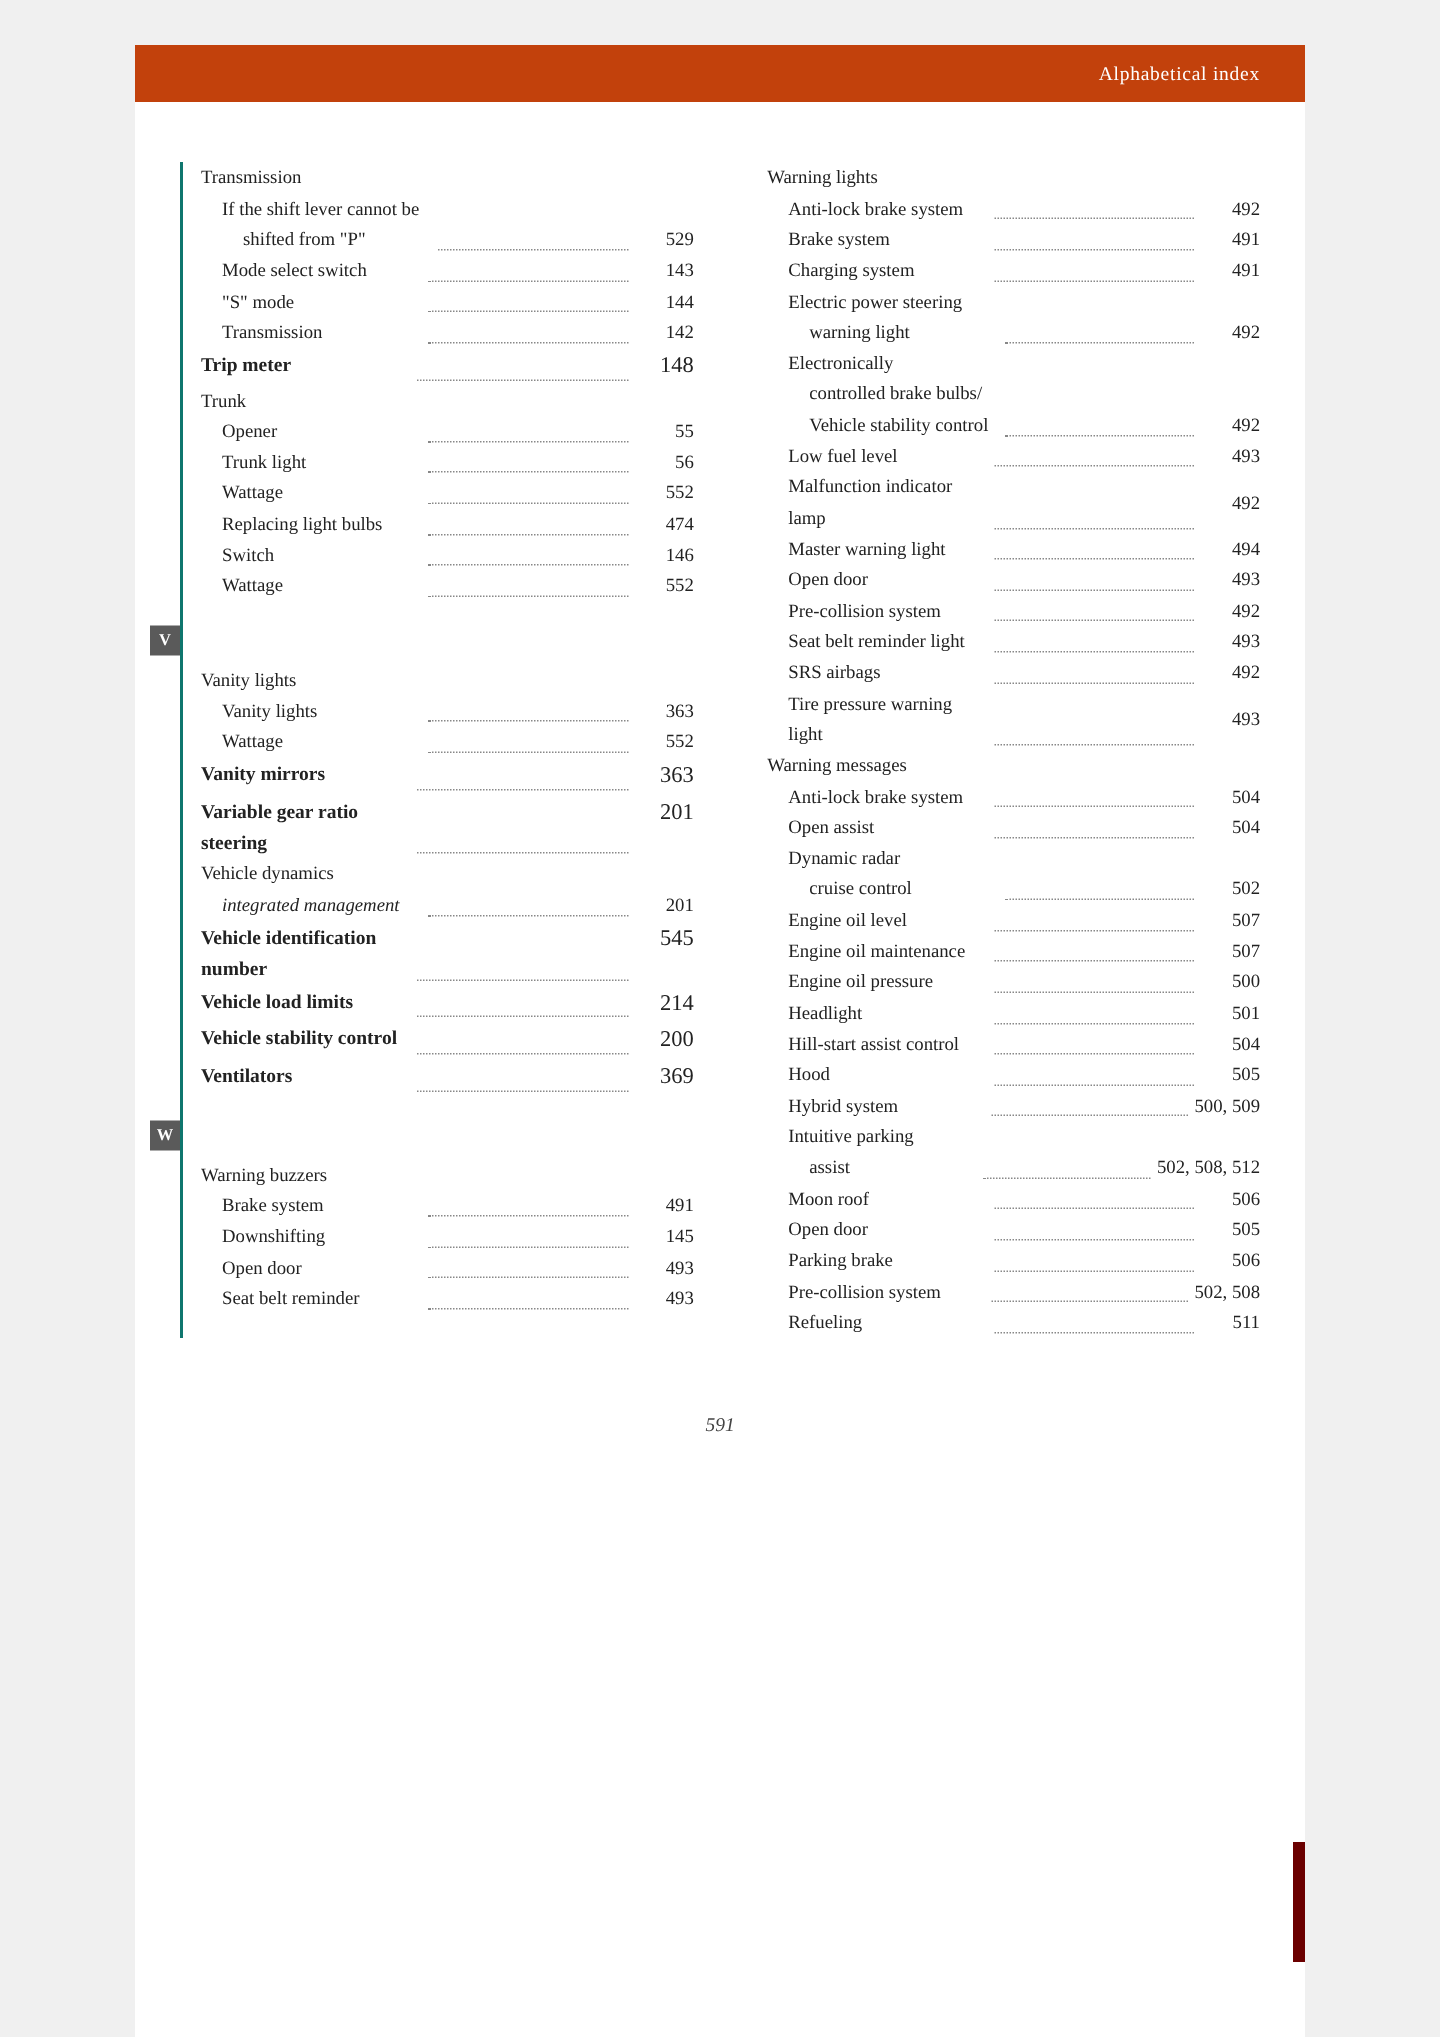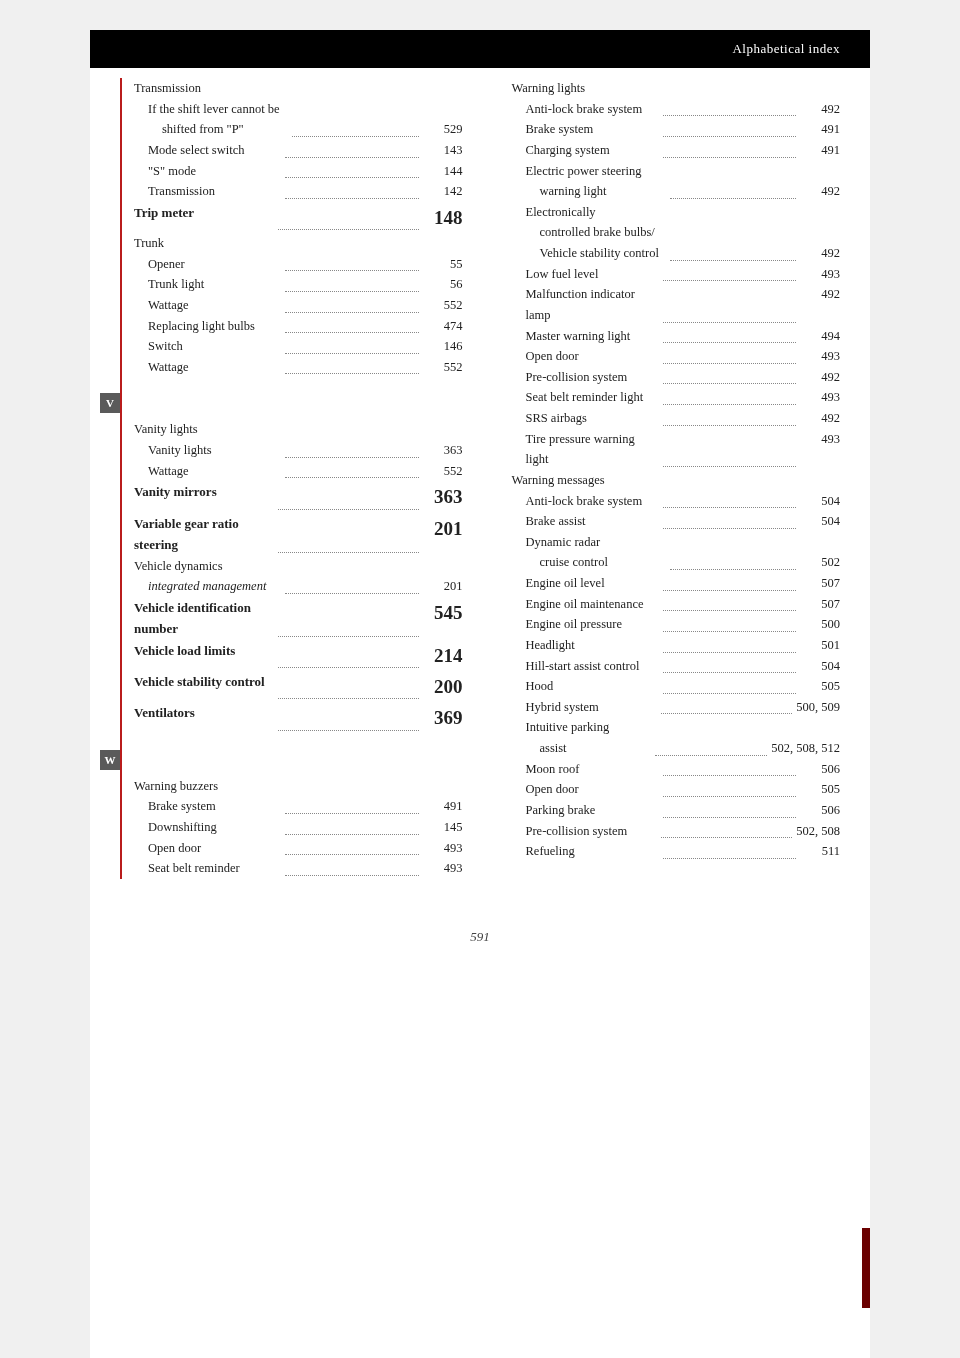--- a/index.html
+++ b/index.html
@@ -14,40 +14,41 @@
     }
     .page {
       background: #fff;
       width: 780px;
       min-height: 1358px;
       margin: 30px auto;
       position: relative;
       padding: 0;
     }
     .header-bar {
-      background: #000000;
+      background: #c2410c;
       height: 38px;
       display: flex;
       align-items: center;
       justify-content: flex-end;
       padding-right: 30px;
+      margin-bottom: 30px;
     }
     .header-title {
       color: #fff;
       font-size: 13px;
       letter-spacing: 0.5px;
     }
     .content-area {
       display: flex;
       padding: 10px 30px 40px 30px;
       gap: 30px;
     }
     .left-col {
       flex: 1;
-      border-left: 2px solid #b91c1c;
+      border-left: 2px solid #0f766e;
       padding-left: 12px;
     }
     .right-col {
       flex: 1;
       padding-left: 0;
       margin-left: 19px;
     }
     .section-letter {
       background: #5a5a5a;
       color: #fff;
@@ -66,24 +67,24 @@
     }
     .index-entry {
       display: flex;
       justify-content: space-between;
       font-size: 12.5px;
       line-height: 1.65;
       color: #222;
     }
     .entry-label { flex: 1; }
     .entry-page { text-align: right; min-width: 40px; }
-    .indent-1 { padding-left: 14px; }
+    .indent-1 { padding-left: 14px; align-items: center; }
     .indent-2 { padding-left: 28px; }
     .bold-entry .entry-label { font-weight: bold; font-size: 13px; }
-    .bold-entry .entry-page { font-weight: bold; font-size: 19px; }
+    .bold-entry .entry-page { font-weight: normal; font-size: 15px; }
     .dots {
       flex: 1;
       border-bottom: 1px dotted #888;
       margin: 0 4px;
       height: 0.9em;
       align-self: flex-end;
       margin-bottom: 3px;
     }
     .spacer { height: 10px; }
     .letter-row {
@@ -345,21 +346,21 @@
         </div>
         <div class="index-entry ">
           <span class="entry-label">Warning messages</span>
         </div>
         <div class="index-entry indent-1">
           <span class="entry-label">Anti-lock brake system</span>
           <span class="dots"></span>
           <span class="entry-page">504</span>
         </div>
         <div class="index-entry indent-1">
-          <span class="entry-label">Brake assist</span>
+          <span class="entry-label">Open assist</span>
           <span class="dots"></span>
           <span class="entry-page">504</span>
         </div>
         <div class="index-entry indent-1">
           <span class="entry-label">Dynamic radar</span>
         </div>
         <div class="index-entry indent-2">
           <span class="entry-label">cruise control</span>
           <span class="dots"></span>
           <span class="entry-page">502</span>

